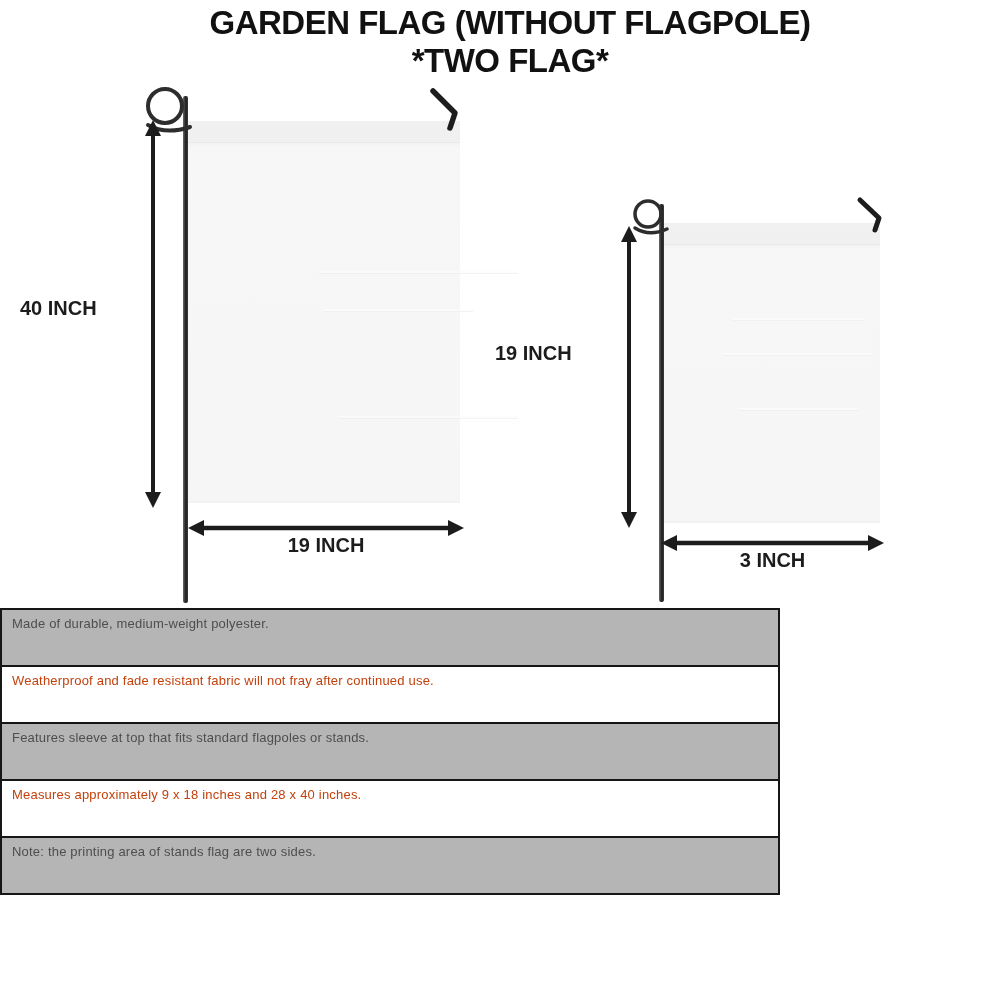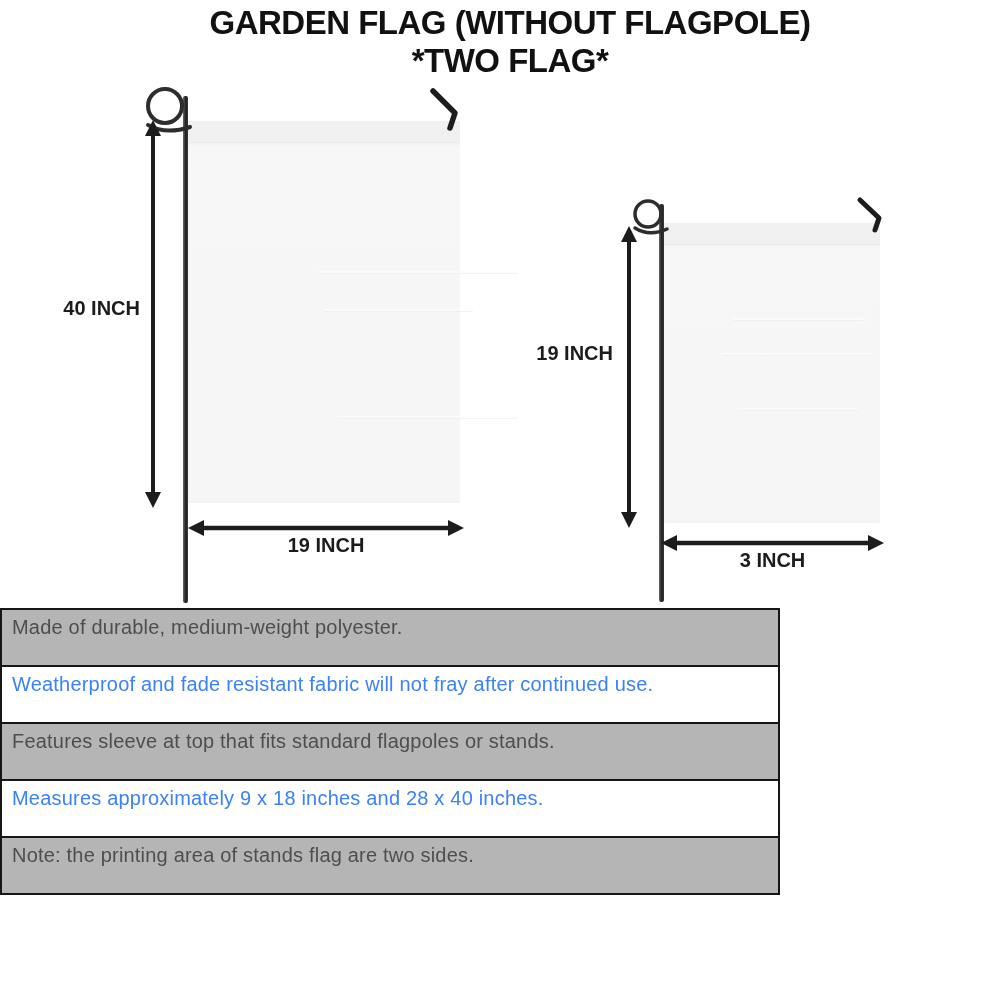--- a/index.html
+++ b/index.html
@@ -55,43 +55,43 @@
   .wire-svg, .arrow-svg { position: absolute; }
 
   .dim-label {
     position: absolute;
     font-size: 20px;
     font-weight: 700;
     color: #1c1c1c;
     letter-spacing: 0px;
     white-space: nowrap;
   }
-  .dim-label.right-align { text-align: right; }
+  .dim-label.right-align { }
   .dim-label.center-align { text-align: center; }
 
   
   .features-table {
     position: absolute;
     left: 0;
     top: 608px;
     width: 776px;
     border: 2px solid #161616;
   }
   .feature-row {
     height: 49px;
     padding: 6px 10px 0 10px;
-    font-size: 20px;
+    font-size: 13px;
     letter-spacing: 0.2px;
     color: #474747;
     border-bottom: 2px solid #161616;
     overflow: hidden;
   }
   .feature-row:last-child { border-bottom: none; }
   .feature-row.shaded { background: #b5b5b5; color: #4e4e4e; }
-  .feature-row.plain { background: #ffffff; color: #3b82f6; }
+  .feature-row.plain { background: #ffffff; color: #c2410c; }
 </style>
 </head>
 <body>
 
 <div class="page">
 
   <div class="title-block">
     <div class="title-line">GARDEN FLAG (WITHOUT FLAGPOLE)</div>
     <div class="title-line">*TWO FLAG*</div>
   </div>

